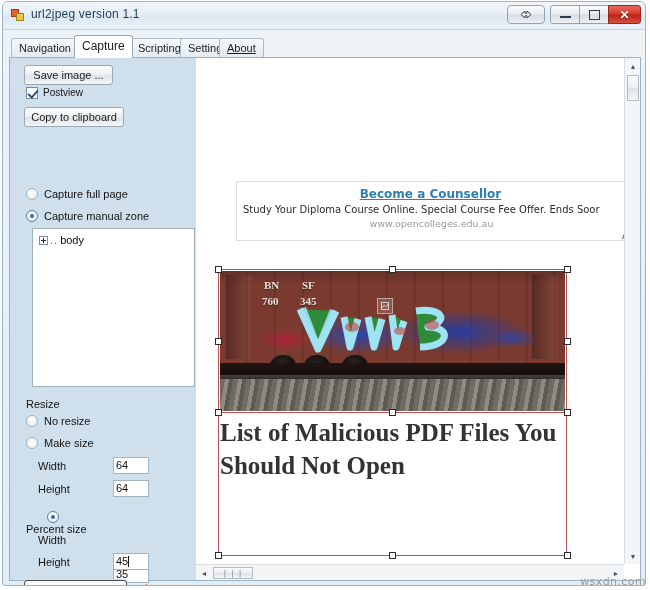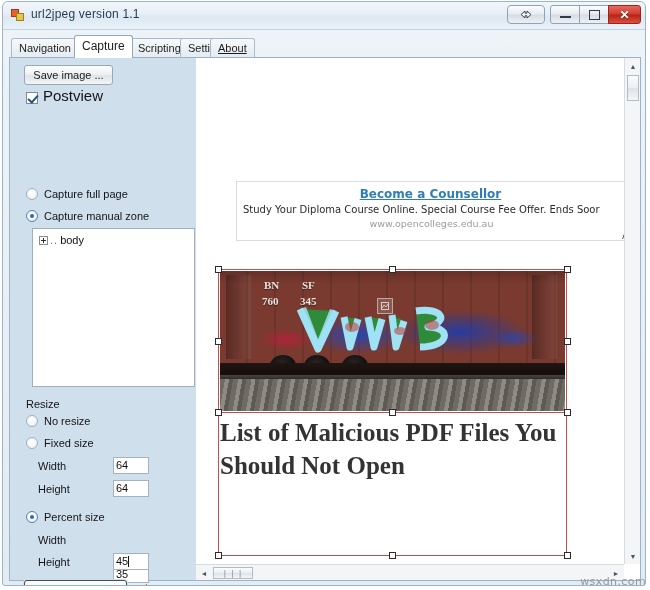--- a/index.html
+++ b/index.html
@@ -128,22 +128,22 @@
   #btn-save { left: 14px; top: 7px; width: 89px; }
   #btn-copy { left: 14px; top: 49px; width: 100px; }
   #btn-addscript {
     left: 14px; top: 522px; width: 103px; height: 23px;
     border-color: #4d4d4d;
     box-shadow: 0 0 0 1px #cfdfec;
   }
 
   .checkrow {
     position: absolute; left: 16px; top: 29px;
-    display: flex; align-items: flex-end;
-    font-size: 15px; color: #141414;
+    display: flex; align-items: flex-start;
+    font-size: 10px; color: #141414;
   }
   .checkbox {
     width: 12px; height: 12px;
     background: #fdfdfd;
     border: 1px solid #7b8b99;
     margin-right: 5px;
     position: relative;
     box-sizing: border-box;
   }
   .checkbox::after {
@@ -175,21 +175,21 @@
     content: "";
     position: absolute; left: 3px; top: 3px;
     width: 4px; height: 4px;
     border-radius: 50%;
     background: #1f6fbf;
   }
   #rad-full   { top: 130px; }
   #rad-manual { top: 152px; }
   #rad-noresize { top: 357px; align-items: flex-end; }
   #rad-fixed    { top: 379px; }
-  #rad-percent  { top: 453px; }
+  #rad-percent  { top: 453px; flex-direction: column; }
 
   #tree {
     position: absolute;
     left: 22px; top: 170px;
     width: 163px; height: 159px;
     background: #fff;
     border: 1px solid #9fb0bd;
     box-sizing: border-box;
   }
   .tree-node {
@@ -491,34 +491,35 @@
     <div class="tb-btn" id="btn-close">
       <span class="tb-glyph">✕</span>
     </div>
   </div>
 
   <div id="tabstrip">
     <div class="tab" style="left:0px;">Navigation</div>
     <div class="tab active" style="left:63px;">Capture</div>
     <div class="tab" style="left:119px;">Scripting</div>
     <div class="tab" style="left:169px;">Settings</div>
-    <div class="tab" style="left:199px;text-decoration:underline;">About</div>
+    <div class="tab" style="left:208px;text-decoration:underline;">About</div>
   </div>
 
   <div id="client">
 
     <div id="leftpanel">
 
       <div class="btn" id="btn-save">Save image ...</div>
 
       <div class="checkrow">
         <span class="checkbox"></span>
         <span>Postview</span>
       </div>
 
+      <div class="btn" id="btn-copy">Copy to clipboard</div>
 
       <div class="radiorow" id="rad-full">
         <span class="radio"></span>
         <span>Capture full page</span>
       </div>
       <div class="radiorow" id="rad-manual">
         <span class="radio on"></span>
         <span>Capture manual zone</span>
       </div>
 
@@ -531,21 +532,21 @@
       </div>
 
       <div id="resize-label">Resize</div>
 
       <div class="radiorow" id="rad-noresize">
         <span class="radio"></span>
         <span>No resize</span>
       </div>
       <div class="radiorow" id="rad-fixed">
         <span class="radio"></span>
-        <span>Fixed size</span>
+        <span>Make size</span>
       </div>
 
       <div class="fieldlabel" id="lab-w1">Width</div>
       <div class="textinput" id="in-w1">64</div>
       <div class="fieldlabel" id="lab-h1">Height</div>
       <div class="textinput" id="in-h1">64</div>
 
       <div class="radiorow" id="rad-percent">
         <span class="radio on"></span>
         <span>Percent size</span>

